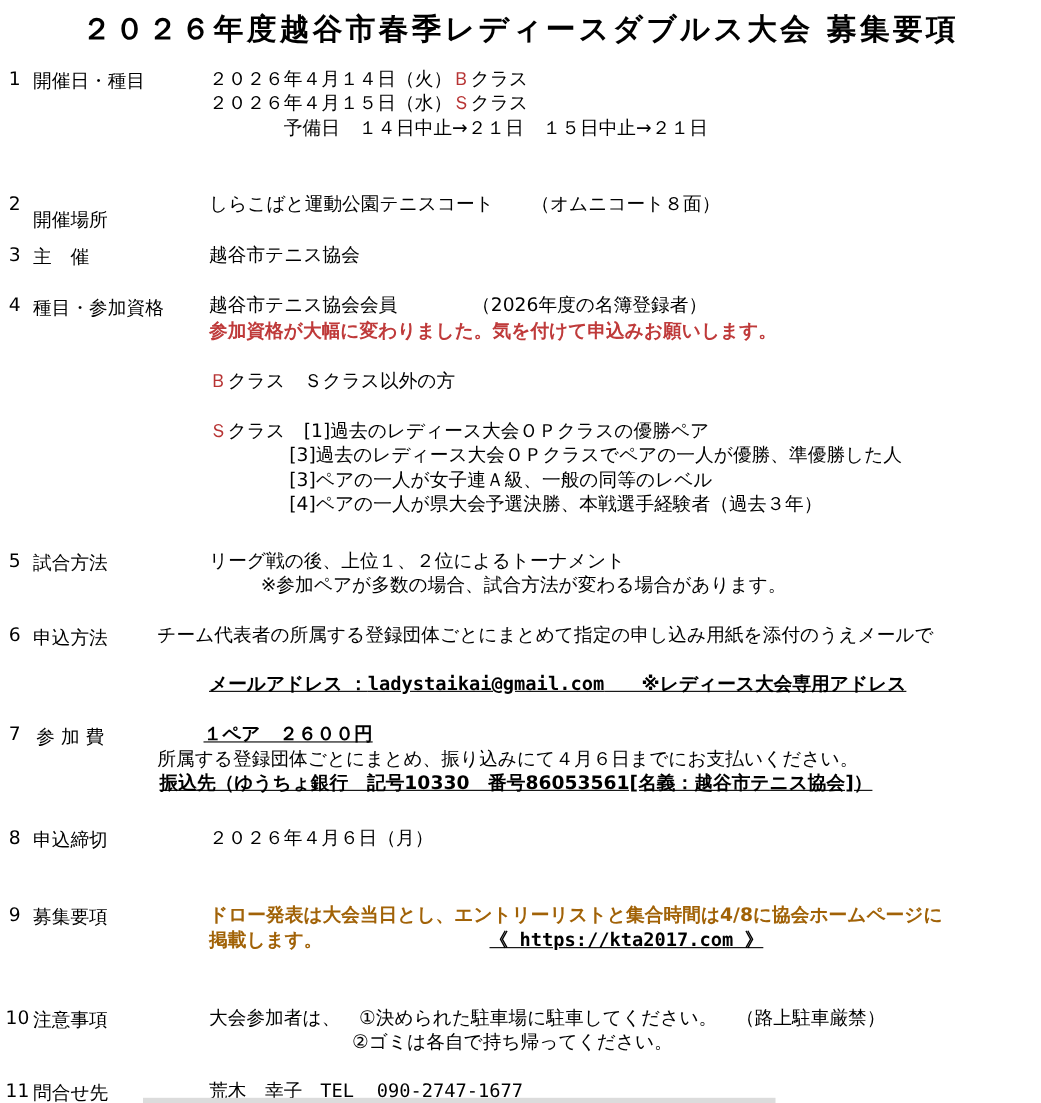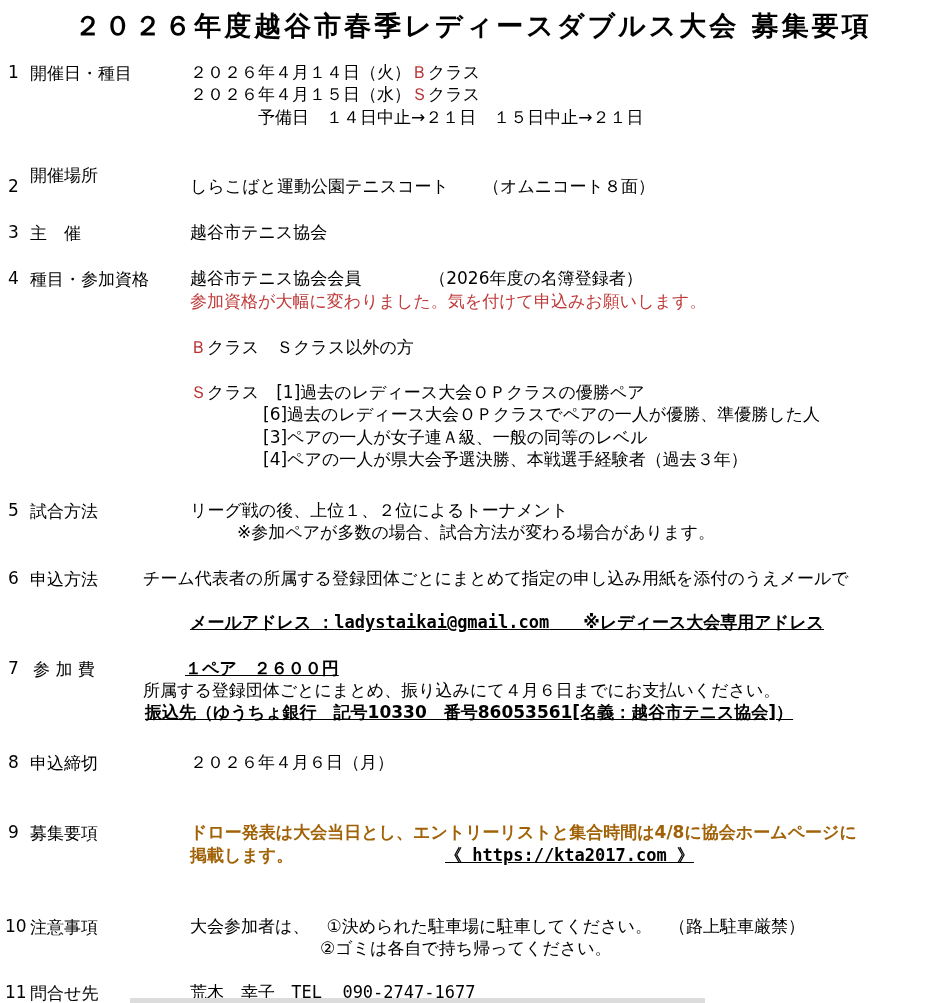--- a/index.html
+++ b/index.html
@@ -15,54 +15,54 @@
   .title{
     position:absolute;left:0;right:0;top:8px;
     margin:0;text-align:center;
     font-size:27px;font-weight:bold;letter-spacing:3px;
     white-space:pre;
   }
   .ln{position:absolute;white-space:pre;line-height:1.2;}
   .num{position:absolute;white-space:pre;}
   .lbl{position:absolute;white-space:pre;}
   .red{color:#b73333;}
-  .redline{color:#bf3a3a;}
+  .redline{color:#bf3a3a;font-weight:bold;}
   .redb{color:#a16207;font-weight:bold;}
   .b{font-weight:bold;text-decoration:underline;}
   .mono{font-family:"DejaVu Sans Mono","Liberation Mono",monospace;}
   .strip{position:absolute;background:#dcdcdc;}
 </style>
 </head>
 <body>
 
 <div class="page">
 
   <h1 class="title">２０２６年度越谷市春季レディースダブルス大会 募集要項</h1>
 
   <span class="num" style="left:8px;top:62px">1</span>
   <span class="lbl" style="left:30px;top:62px">開催日・種目</span>
   <div class="ln" style="left:190px;top:62px"><span>２０２６年４月１４日（火）</span><span class="red">Ｂ</span><span>クラス</span></div>
   <div class="ln" style="left:190px;top:84px"><span>２０２６年４月１５日（水）</span><span class="red">Ｓ</span><span>クラス</span></div>
   <div class="ln" style="left:258px;top:107px">予備日　１４日中止→２１日　１５日中止→２１日</div>
 
   <span class="num" style="left:8px;top:176px">2</span>
-  <span class="lbl" style="left:30px;top:164px">開催場所</span>
+  <span class="lbl" style="left:30px;top:188px">開催場所</span>
   <div class="ln" style="left:190px;top:176px">しらこばと運動公園テニスコート　　（オムニコート８面）</div>
 
   <span class="num" style="left:8px;top:222px">3</span>
   <span class="lbl" style="left:30px;top:222px">主　催</span>
   <div class="ln" style="left:190px;top:222px">越谷市テニス協会</div>
 
   <span class="num" style="left:8px;top:268px">4</span>
   <span class="lbl" style="left:30px;top:268px">種目・参加資格</span>
   <div class="ln" style="left:190px;top:268px">越谷市テニス協会会員　　　　（2026年度の名簿登録者）</div>
   <div class="ln redline" style="left:190px;top:291px">参加資格が大幅に変わりました。気を付けて申込みお願いします。</div>
   <div class="ln" style="left:190px;top:337px"><span class="red">Ｂ</span><span>クラス　Ｓクラス以外の方</span></div>
   <div class="ln" style="left:190px;top:382px"><span class="red">Ｓ</span><span>クラス　[1]過去のレディース大会ＯＰクラスの優勝ペア</span></div>
-  <div class="ln" style="left:263px;top:404px">[6]過去のレディース大会ＯＰクラスでペアの一人が優勝、準優勝した人</div>
+  <div class="ln" style="left:263px;top:404px">[3]過去のレディース大会ＯＰクラスでペアの一人が優勝、準優勝した人</div>
   <div class="ln" style="left:263px;top:427px">[3]ペアの一人が女子連Ａ級、一般の同等のレベル</div>
   <div class="ln" style="left:263px;top:449px">[4]ペアの一人が県大会予選決勝、本戦選手経験者（過去３年）</div>
 
   <span class="num" style="left:8px;top:500px">5</span>
   <span class="lbl" style="left:30px;top:500px">試合方法</span>
   <div class="ln" style="left:190px;top:500px">リーグ戦の後、上位１、２位によるトーナメント</div>
   <div class="ln" style="left:237px;top:522px">※参加ペアが多数の場合、試合方法が変わる場合があります。</div>
 
   <span class="num" style="left:8px;top:568px">6</span>
   <span class="lbl" style="left:30px;top:568px">申込方法</span>

